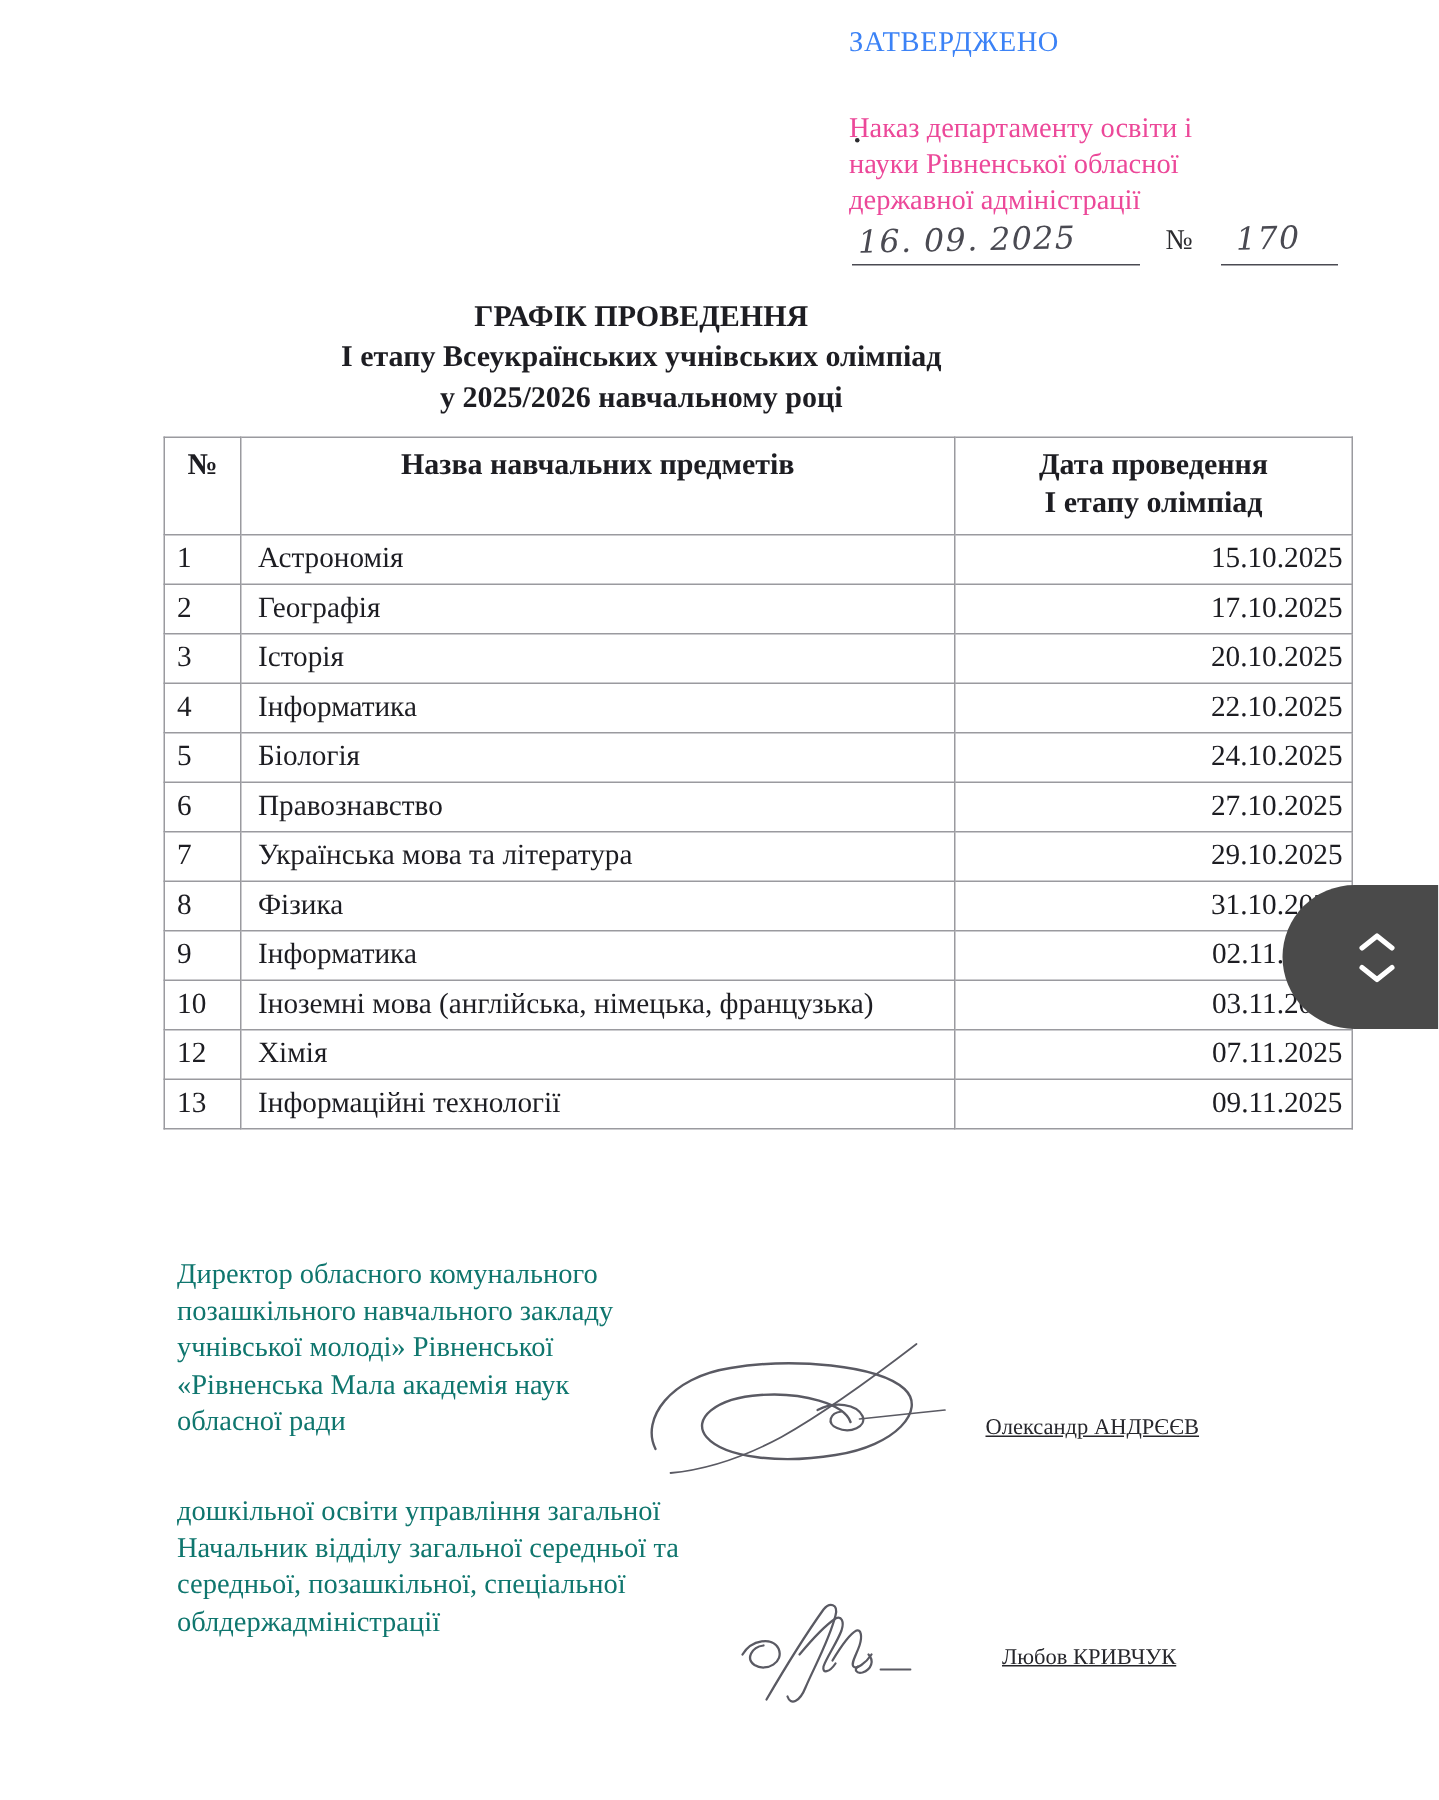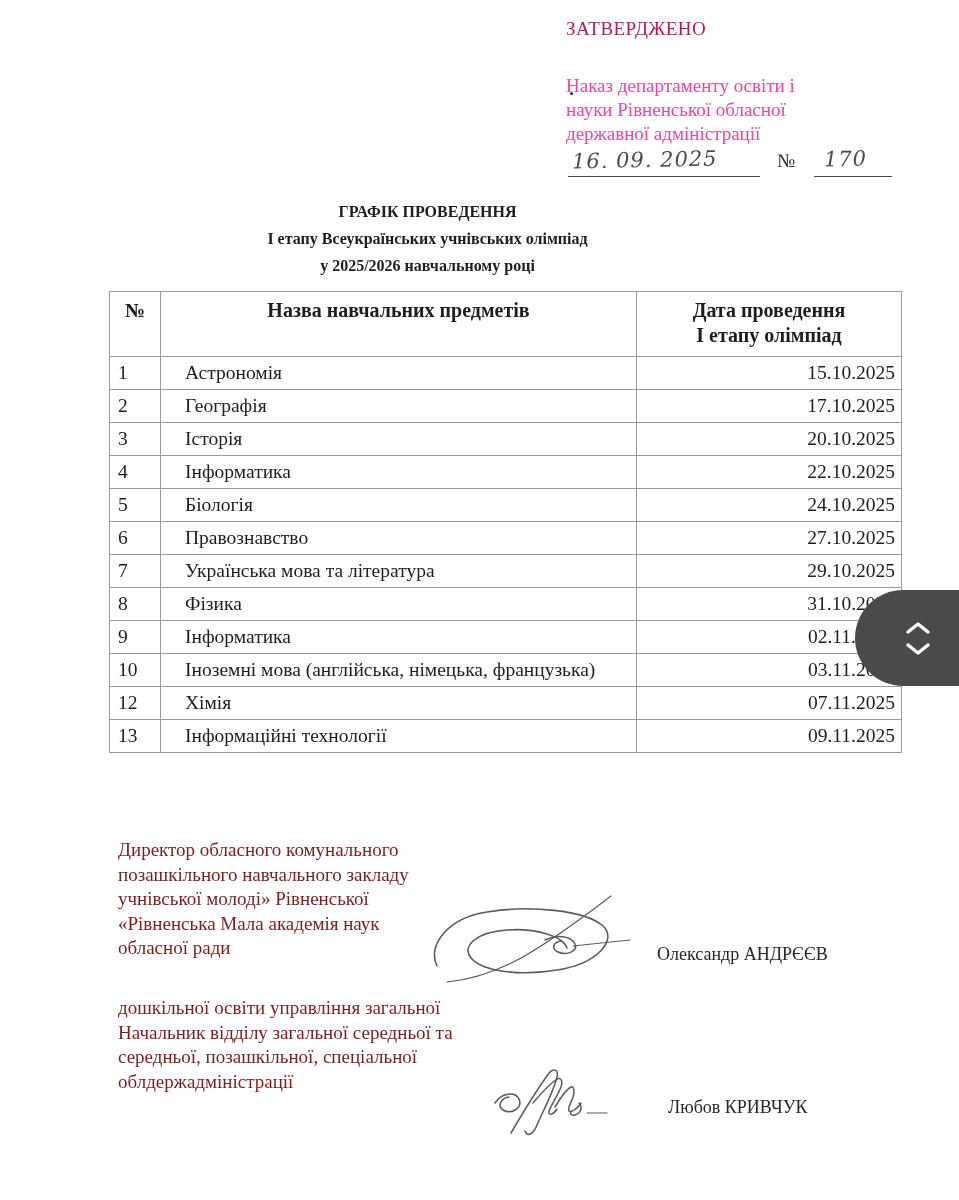--- a/index.html
+++ b/index.html
@@ -20,21 +20,21 @@
   
   .approval {
     position: absolute;
     left: 566px;
     top: 18px;
     width: 330px;
   }
   .approval-title {
     font-size: 19px;
     letter-spacing: 0.4px;
-    color: #be185d;
+    color: #3b82f6;
     margin-bottom: 34px;
     font-weight: 400;
   }
   .approval-lines {
     font-size: 19px;
     line-height: 24px;
     color: #ec4899;
   }
   .approval-lines .ln { display: block; white-space: nowrap; }
   .approval-dot {
@@ -100,21 +100,21 @@
   }
 
   
   .doc-title {
     position: absolute;
     left: 0;
     top: 198px;
     width: 855px;
     text-align: center;
     font-weight: bold;
-    font-size: 16px;
+    font-size: 20px;
     line-height: 27px;
     color: #1d1d22;
   }
   .doc-title .tl { display: block; }
 
   
   .schedule-table {
     position: absolute;
     left: 109px;
     top: 291px;
@@ -138,39 +138,40 @@
   .col-num  { width: 51px; }
   .col-name { width: 476px; }
   .col-date { width: 265px; }
 
   .schedule-table td {
     font-size: 19.5px;
     line-height: 25px;
     padding: 3px 6px 4px;
   }
   td.cell-num  { text-align: left;   padding-left: 8px; }
-  td.cell-name { text-align: left;   padding-left: 24px; }
+  td.cell-name { text-align: left;   padding-left: 11px; }
   td.cell-date { text-align: right; }
 
   
   .sig-block {
     position: absolute;
     font-size: 19px;
     line-height: 24.5px;
-    color: #7f1d1d;
+    color: #0f766e;
   }
   .sig-block .ln { display: block; white-space: nowrap; }
   .sig-1 { left: 118px; top: 838px; }
   .sig-2 { left: 118px; top: 996px; }
 
   .sig-name {
     position: absolute;
-    font-size: 18px;
+    font-size: 15px;
     color: #26262b;
     white-space: nowrap;
+    text-decoration: underline;
   }
   .sig-name-1 { left: 657px; top: 944px; }
   .sig-name-2 { left: 668px; top: 1097px; }
 
   .sig-draw {
     position: absolute;
     pointer-events: none;
   }
   .sig-draw-1 { left: 425px; top: 888px; }
   .sig-draw-2 { left: 487px; top: 1063px; }

